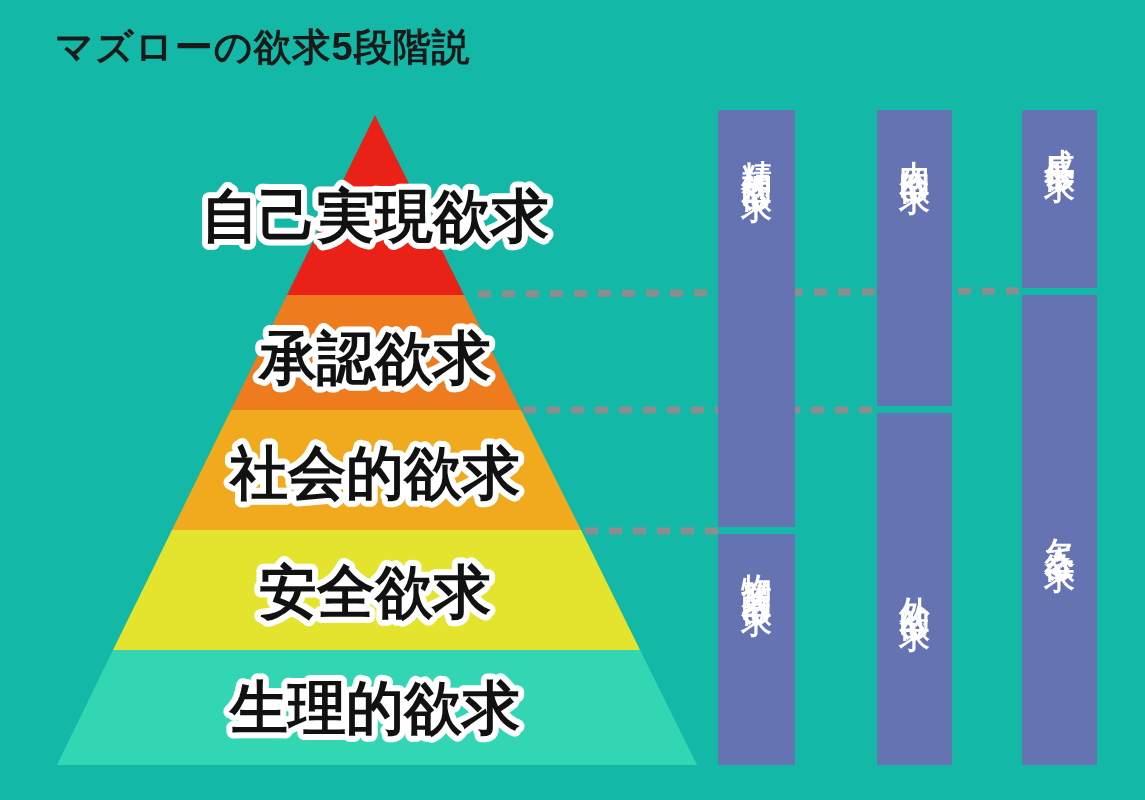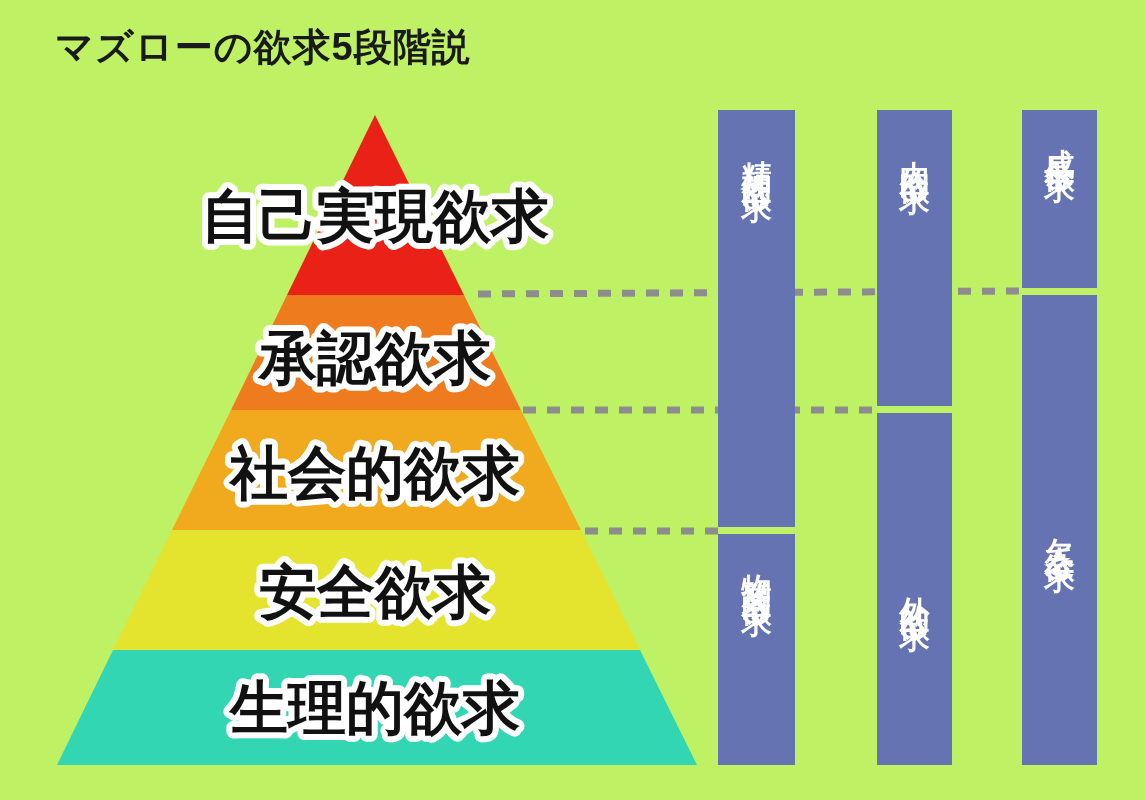--- a/index.html
+++ b/index.html
@@ -1,19 +1,19 @@
 <!DOCTYPE html>
 <html><head>
 <meta charset="utf-8">
 <style>
   html,body{margin:0;padding:0;background:#ffffff;}
   .canvas{
     position:relative;
     width:1145px;height:800px;
-    background:#bef264;
+    background:#14b8a6;
     overflow:hidden;
     font-family:"Liberation Sans", sans-serif;
   }
   .title{
     position:absolute;
     left:55px;top:22px;
     margin:0;
     font-size:38px;
     font-weight:bold;
     color:#1a1a1a;

